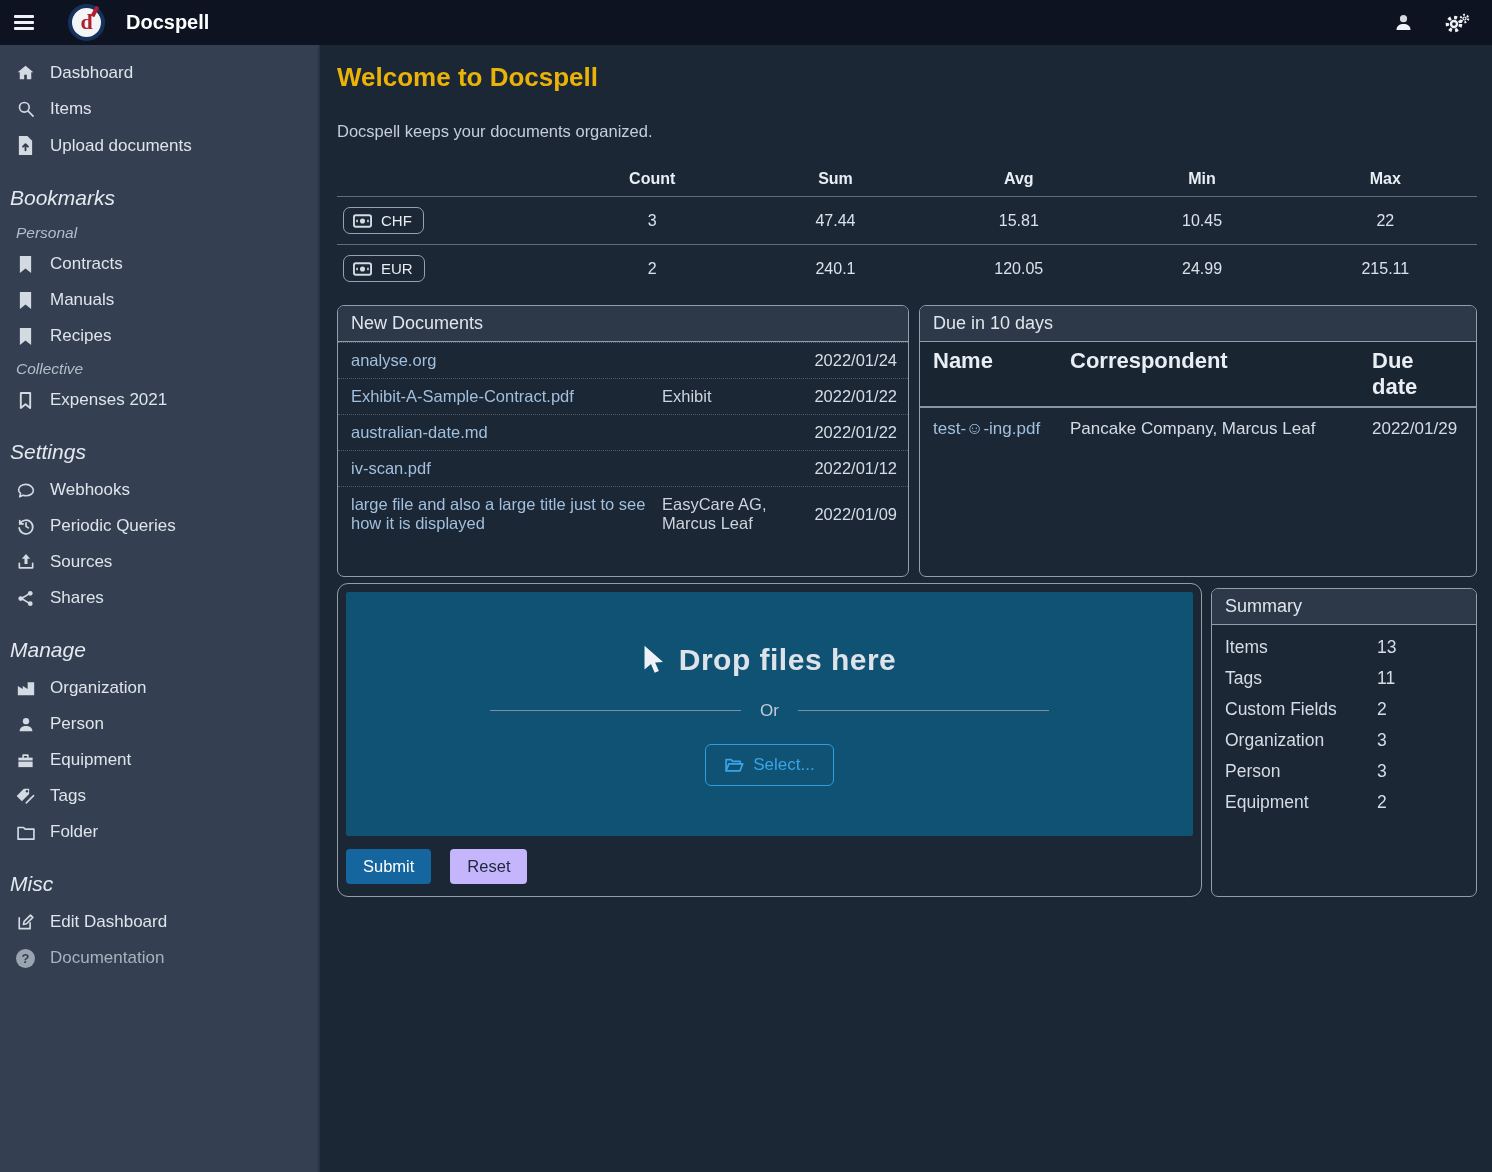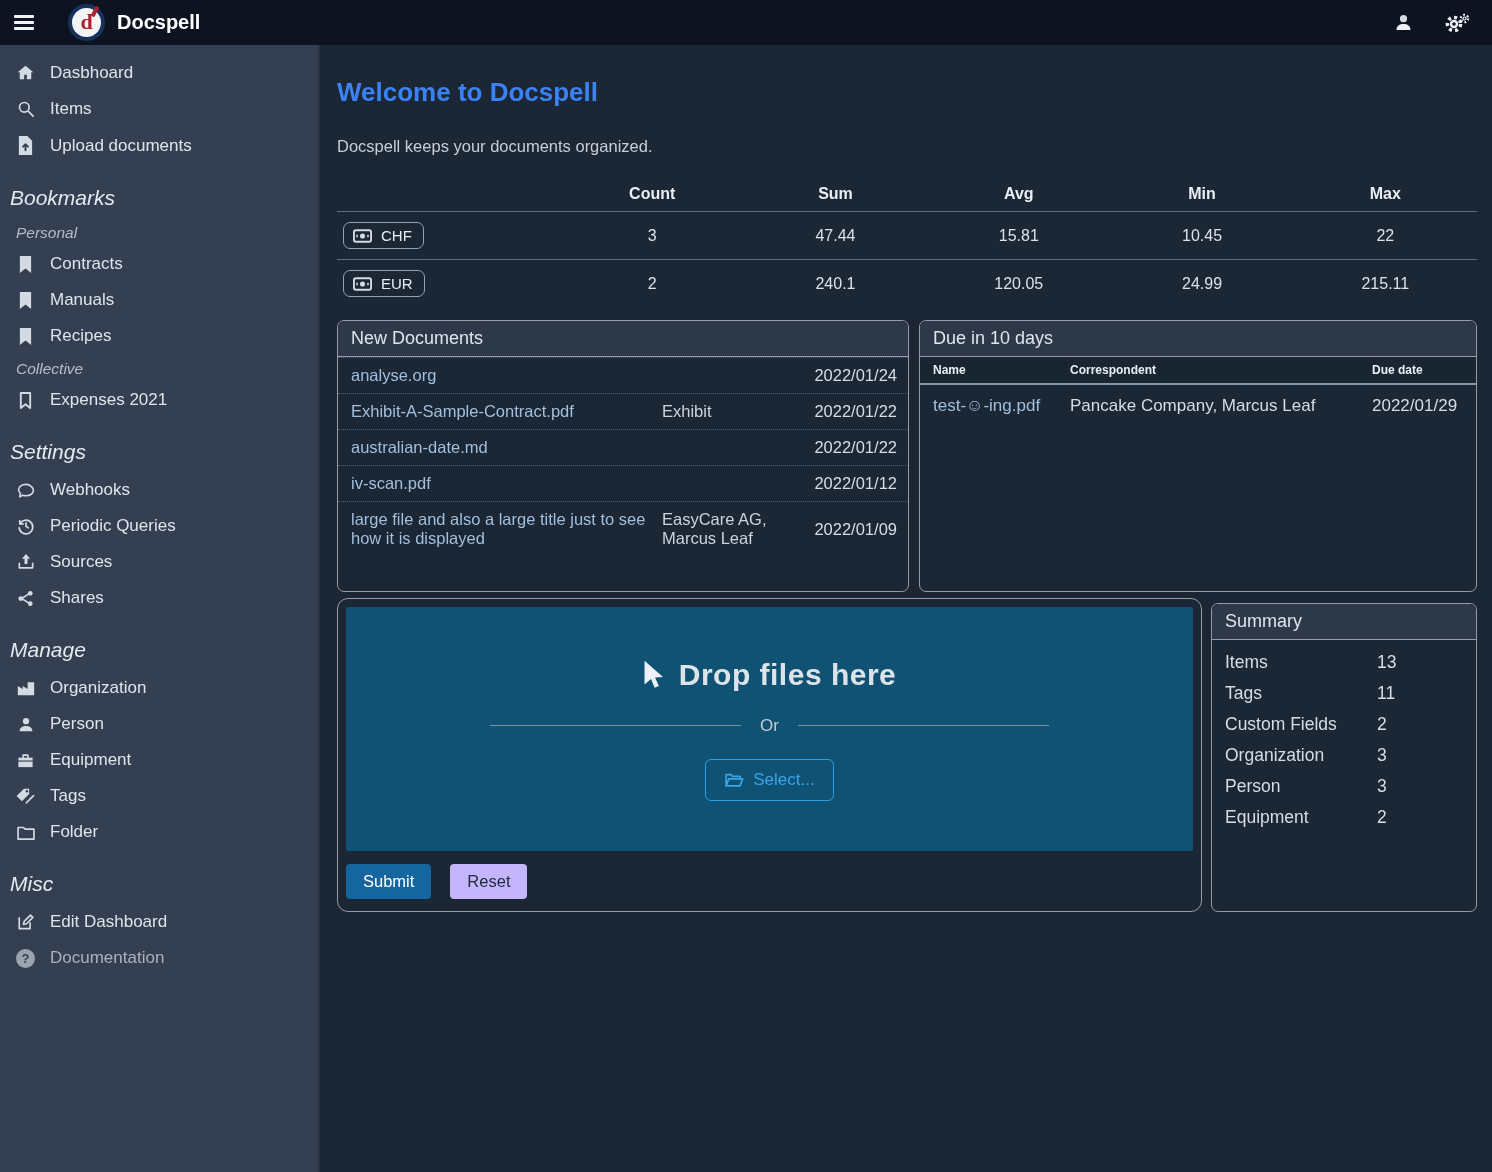--- a/index.html
+++ b/index.html
@@ -15,42 +15,42 @@
   }
   .burger{ width:20px; display:flex; flex-direction:column; gap:3.5px; cursor:pointer; }
   .burger span{ height:2.6px; background:#eef2f6; border-radius:1px; }
   .logo{
     width:37px; height:37px; border-radius:50%; background:#f2f4f6;
     border:4px solid #16325c; margin-left:34px; display:flex; align-items:center;
     justify-content:center; position:relative;
   }
   .logo b{ color:#b11f2f; font-size:22px; font-family:"Liberation Serif", serif; transform:translateY(-1px); }
   .logo i{ position:absolute; top:-2px; right:4px; width:4px; height:11px; background:#b11f2f; transform:rotate(28deg); border-radius:1px;}
-  .apptitle{ margin-left:12px; font-size:20px; font-weight:bold; color:#ffffff; }
+  .apptitle{ margin-left:21px; font-size:20px; font-weight:bold; color:#ffffff; }
   .topbar-right{ margin-left:auto; display:flex; align-items:center; gap:30px; }
   .topicon svg{ display:block; }
 
   
   .layout{ display:flex; height:1170px; }
   .sidebar{
     width:320px; flex:0 0 320px; background:#343f52; padding:10px 0 0 0;
     border-right:2px solid #2a3444; overflow:hidden; color:#dee4ea;
   }
   .side-item{ display:flex; align-items:center; gap:13px; padding:8px 14px; font-size:17px; cursor:pointer; }
   .side-item .icn{ width:23px; display:flex; justify-content:center; }
   .side-item .icn svg{ display:block; }
   .sec-title{ font-style:italic; font-size:21px; color:#e4e9ef; padding:22px 10px 8px 10px; }
   .sub-title{ font-style:italic; font-size:15.5px; color:#b4bdc8; padding:6px 16px 4px 16px; }
   .muted-item .lbl{ color:#a9b2bd; }
   .q-circle{ width:19px; height:19px; border-radius:50%; background:#9aa4b0; display:flex; align-items:center; justify-content:center; }
   .q-circle::after{ content:"?"; color:#343f52; font-size:13px; font-weight:bold; }
 
   
   .main{ flex:1; padding:12px 15px 0 17px; overflow:hidden; }
-  h1.welcome{ font-size:26px; font-weight:bold; color:#3b82f6; margin-top:20px; }
+  h1.welcome{ font-size:26px; font-weight:bold; color:#eab308; margin-top:5px; }
   .subtitle{ margin-top:29px; font-size:16.5px; color:#c6cedb; }
 
   table.stats{ width:100%; margin-top:21px; border-collapse:collapse; font-size:16px; table-layout:fixed; }
   table.stats th{ font-weight:bold; color:#e9eef4; text-align:center; padding:8px 6px; }
   table.stats th:first-child{ text-align:left; }
   table.stats td{ text-align:center; padding:10px 6px; border-top:1px solid #616d7e; color:#dbe1ea; }
   table.stats td:first-child{ text-align:left; }
   .badge{
     display:inline-flex; align-items:center; gap:9px; border:1px solid #97a2b1;
     border-radius:7px; padding:4px 11px 4px 9px; font-size:15px; color:#e7ecf2; cursor:pointer;
@@ -69,21 +69,21 @@
     display:grid; grid-template-columns:303px 1fr 100px; gap:8px; align-items:center;
     padding:8px 11px 8px 13px; font-size:16.5px; border-top:1px dotted rgba(150,162,178,.45);
   }
   .nd-row:first-child{ border-top:none; }
   .link{ color:#a2bfdd; cursor:pointer; }
   .nd-info{ color:#ccd3dd; }
   .nd-date{ justify-self:end; color:#d5dce5; }
 
   .due-head{
     display:grid; grid-template-columns:137px 302px 1fr; padding:6px 13px;
-    font-weight:bold; font-size:12px; color:#e9eef4; background:#1a2532;
+    font-weight:bold; font-size:22px; color:#e9eef4; background:#1a2532;
     border-bottom:2px solid #8a95a4;
   }
   .due-row{ display:grid; grid-template-columns:137px 302px 1fr; padding:11px 13px; font-size:17px; }
   .due-corr{ color:#d5dce5; }
 
   .row2{ display:flex; gap:9px; margin-top:6px; align-items:flex-start; }
   .panel.upload{ width:865px; height:314px; padding:8px; }
   .dropzone{
     height:244px; background:#0f5273; border-radius:2px; display:flex;
     flex-direction:column; align-items:center; justify-content:center; cursor:pointer;

